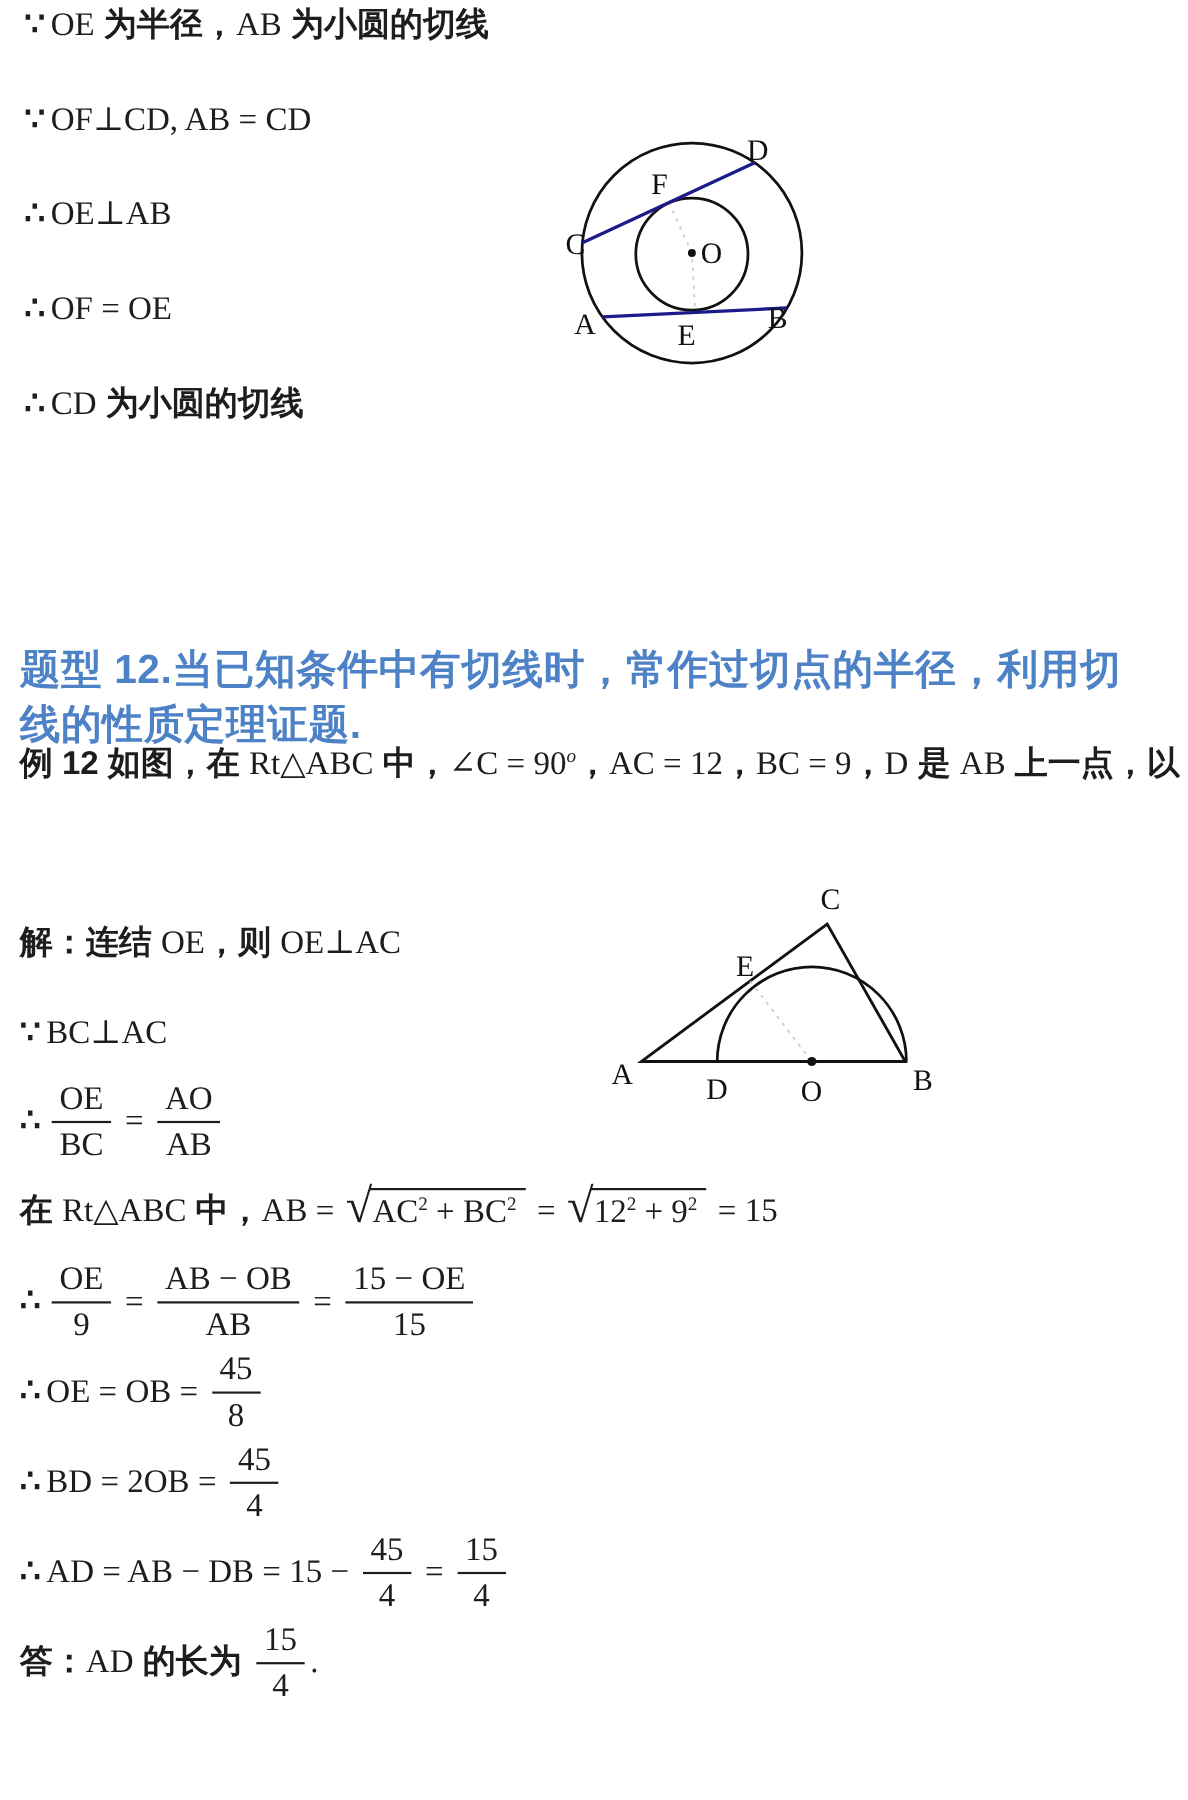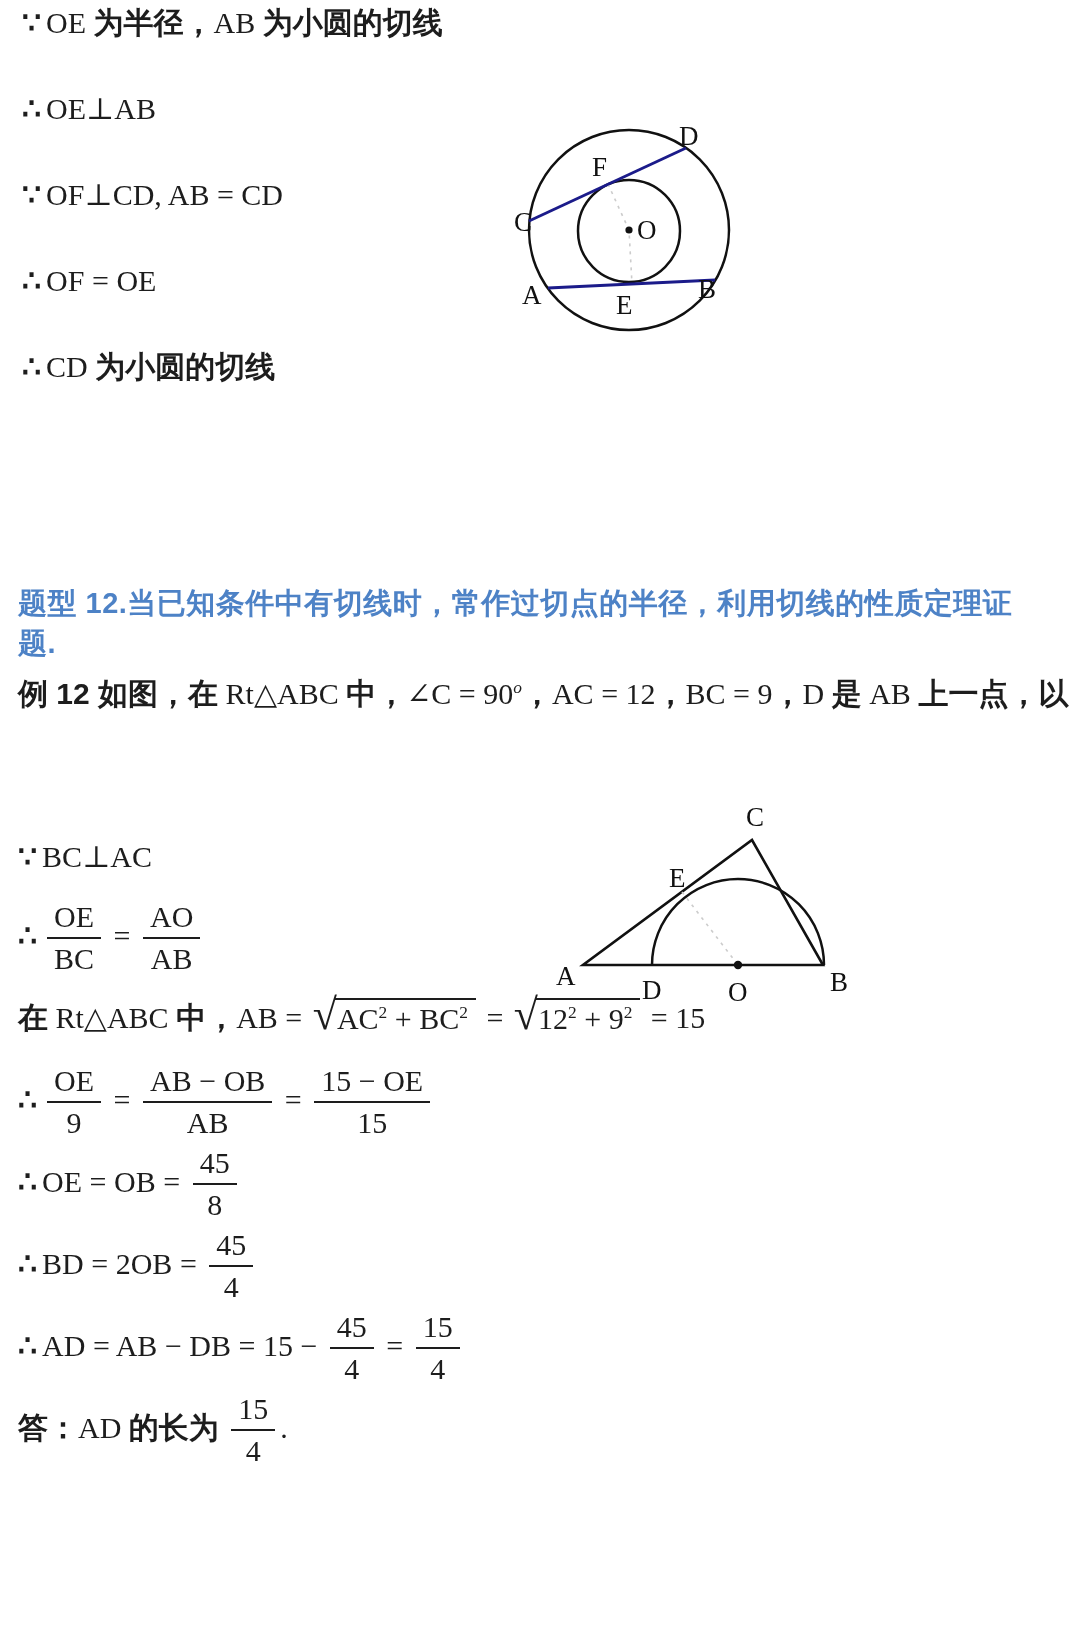--- a/index.html
+++ b/index.html
@@ -7,61 +7,61 @@
     width:1080px;height:1636px;position:relative;
     background:var(--background,#fff);
     color:var(--text,#1d1d1d);
     font-family:"Liberation Sans","DejaVu Sans",sans-serif;
     font-size:30px;
     overflow:hidden;
   }
   .abs{position:absolute;}
   
   .content{white-space:pre;}
-  .tk-c{font-family:Liberation Serif, serif;font-weight:600;}
+  .tk-c{font-family:Liberation Sans, sans-serif;font-weight:600;}
   .tk-b{font-family:"Liberation Sans","DejaVu Sans",sans-serif;font-weight:800;}
   .tk-m{font-family:"Liberation Serif","DejaVu Serif",serif;}
   .tk-r{font-family:"Liberation Serif","DejaVu Serif",serif;}
   .tk-s{font-family:"Liberation Serif","DejaVu Serif",serif;font-weight:700;margin-right:5px;}
   sup.tk-sup{font-family:"Liberation Serif","DejaVu Serif",serif;font-size:0.58em;}
   sup.tk-supi{font-family:"Liberation Serif","DejaVu Serif",serif;font-style:italic;font-size:0.58em;}
   .frac{display:inline-flex;flex-direction:column;align-items:center;vertical-align:middle;
         margin:0 5px;line-height:1.15;font-family:"Liberation Serif","DejaVu Serif",serif;}
   .frac .num{border-bottom:2.5px solid var(--text,#1d1d1d);padding:0 7px 3px;}
   .frac .den{padding-top:3px;}
   .sqrt{display:inline-flex;align-items:flex-start;vertical-align:middle;margin:0 3px;}
   .sqrt .sign{font-family:"Liberation Serif","DejaVu Serif",serif;font-size:44px;line-height:1;
               transform:translateY(-5px);margin-right:-3px;}
   .sqrt .body{border-top:2.5px solid var(--text,#1d1d1d);padding:2px 8px 0 3px;}
   
   #sec1{top:6px;left:22px;}
   .s1-row{margin-bottom:52px;line-height:34px;}
   #heading{top:584px;left:18px;width:1010px;
-    font-size:29px;font-weight:800;color:var(--heading,#4d82c6);letter-spacing:0.5px;}
+    font-size:37px;font-weight:800;color:var(--heading,#4d82c6);letter-spacing:0.5px;}
   #example{top:664px;left:18px;width:1040px;}
   .ex-row{margin-bottom:36px;line-height:46px;}
   #solution{top:815px;left:18px;width:760px;}
   .sol-row{height:82px;display:flex;align-items:center;}
   
   #fig1{left:488px;top:100px;}
   #fig2{left:540px;top:765px;}
   .blk{fill:none;stroke:var(--fig,#111);stroke-width:2.5;}
   .tri{fill:none;stroke:var(--fig,#111);stroke-width:2.6;stroke-linejoin:miter;}
   .chord{stroke:var(--chord,#1b1b8a);stroke-width:3;}
   .dash{fill:none;stroke:var(--dash,#ccc);stroke-width:1.6;stroke-dasharray:3 5;}
   .dot{fill:var(--fig,#111);}
   .figlabel{font-family:"Liberation Serif","DejaVu Serif",serif;font-size:27px;fill:var(--fig,#111);}
 </style>
 </head>
 <body>
 
 <div id="sec1" class="abs">
     <div class="s1-row"><span class="content"><span class="tk-s">∵</span><span class="tk-m">OE</span><span class="tk-c"> 为半径，</span><span class="tk-m">AB</span><span class="tk-c"> 为小圆的切线</span></span></div>
+    <div class="s1-row"><span class="content"><span class="tk-s">∵</span><span class="tk-m">OF</span><span class="tk-r">⊥</span><span class="tk-m">CD</span><span class="tk-r">, </span><span class="tk-m">AB</span><span class="tk-r"> = </span><span class="tk-m">CD</span></span></div>
     <div class="s1-row"><span class="content"><span class="tk-s">∴</span><span class="tk-m">OE</span><span class="tk-r">⊥</span><span class="tk-m">AB</span></span></div>
-    <div class="s1-row"><span class="content"><span class="tk-s">∵</span><span class="tk-m">OF</span><span class="tk-r">⊥</span><span class="tk-m">CD</span><span class="tk-r">, </span><span class="tk-m">AB</span><span class="tk-r"> = </span><span class="tk-m">CD</span></span></div>
     <div class="s1-row"><span class="content"><span class="tk-s">∴</span><span class="tk-m">OF</span><span class="tk-r"> = </span><span class="tk-m">OE</span></span></div>
     <div class="s1-row"><span class="content"><span class="tk-s">∴</span><span class="tk-m">CD</span><span class="tk-c"> 为小圆的切线</span></span></div>
   </div>
 
 <svg id="fig1" class="abs" width="272" height="242" viewBox="0 0 272 242">
   <circle class="blk" cx="141" cy="130" r="100"></circle>
   <circle class="blk" cx="141" cy="131" r="51"></circle>
   <path class="dash" d="M120 84 L141 130 L144 184"></path>
   <line class="chord" x1="41" y1="121" x2="198" y2="48"></line>
   <line class="chord" x1="60" y1="188" x2="227" y2="180"></line>
@@ -89,20 +89,23 @@
   <text class="figlabel" x="206" y="61">C</text>
   <text class="figlabel" x="129" y="122">E</text>
   <text class="figlabel" x="16" y="220">A</text>
   <text class="figlabel" x="102" y="234">D</text>
   <text class="figlabel" x="188" y="236">O</text>
   <text class="figlabel" x="290" y="226">B</text>
 </svg>
 
 <div id="solution" class="abs">
     <div class="sol-row">
+      <span class="content"><span class="tk-c">解：连结 </span><span class="tk-m">OE</span><span class="tk-c">，则 </span><span class="tk-m">OE</span><span class="tk-r">⊥</span><span class="tk-m">AC</span></span>
+    </div>
+    <div class="sol-row">
       <span class="content"><span class="tk-s">∵</span><span class="tk-m">BC</span><span class="tk-r">⊥</span><span class="tk-m">AC</span></span>
     </div>
     <div class="sol-row">
       <span class="content"><span class="tk-s">∴</span><span class="frac"><span class="num"><span class="tk-m">OE</span></span><span class="den"><span class="tk-m">BC</span></span></span><span class="tk-r"> = </span><span class="frac"><span class="num"><span class="tk-m">AO</span></span><span class="den"><span class="tk-m">AB</span></span></span></span>
     </div>
     <div class="sol-row">
       <span class="content"><span class="tk-c">在 </span><span class="tk-m">Rt</span><span class="tk-r">△</span><span class="tk-m">ABC</span><span class="tk-c"> 中，</span><span class="tk-m">AB</span><span class="tk-r"> = </span><span class="sqrt"><span class="sign">√</span><span class="body"><span class="tk-m">AC</span><sup class="tk-sup">2</sup><span class="tk-r"> + </span><span class="tk-m">BC</span><sup class="tk-sup">2</sup></span></span><span class="tk-r"> = </span><span class="sqrt"><span class="sign">√</span><span class="body"><span class="tk-r">12</span><sup class="tk-sup">2</sup><span class="tk-r"> + 9</span><sup class="tk-sup">2</sup></span></span><span class="tk-r"> = 15</span></span>
     </div>
     <div class="sol-row">
       <span class="content"><span class="tk-s">∴</span><span class="frac"><span class="num"><span class="tk-m">OE</span></span><span class="den"><span class="tk-r">9</span></span></span><span class="tk-r"> = </span><span class="frac"><span class="num"><span class="tk-m">AB</span><span class="tk-r"> − </span><span class="tk-m">OB</span></span><span class="den"><span class="tk-m">AB</span></span></span><span class="tk-r"> = </span><span class="frac"><span class="num"><span class="tk-r">15 − </span><span class="tk-m">OE</span></span><span class="den"><span class="tk-r">15</span></span></span></span>

